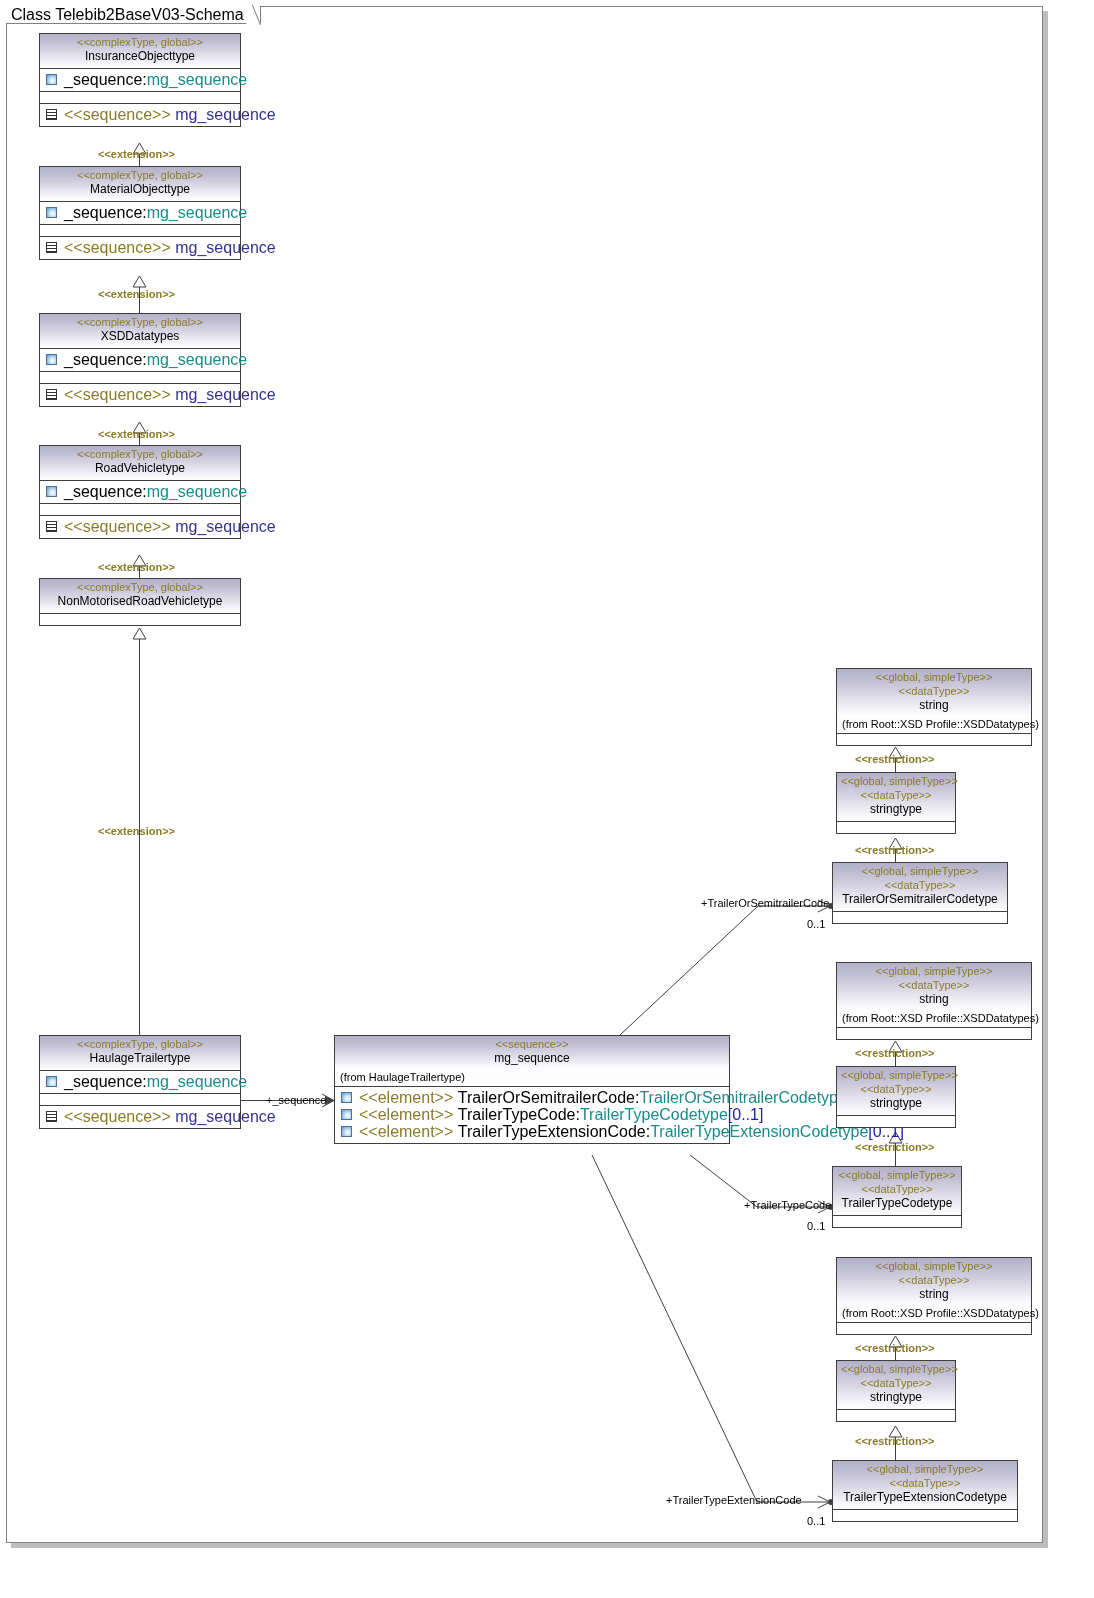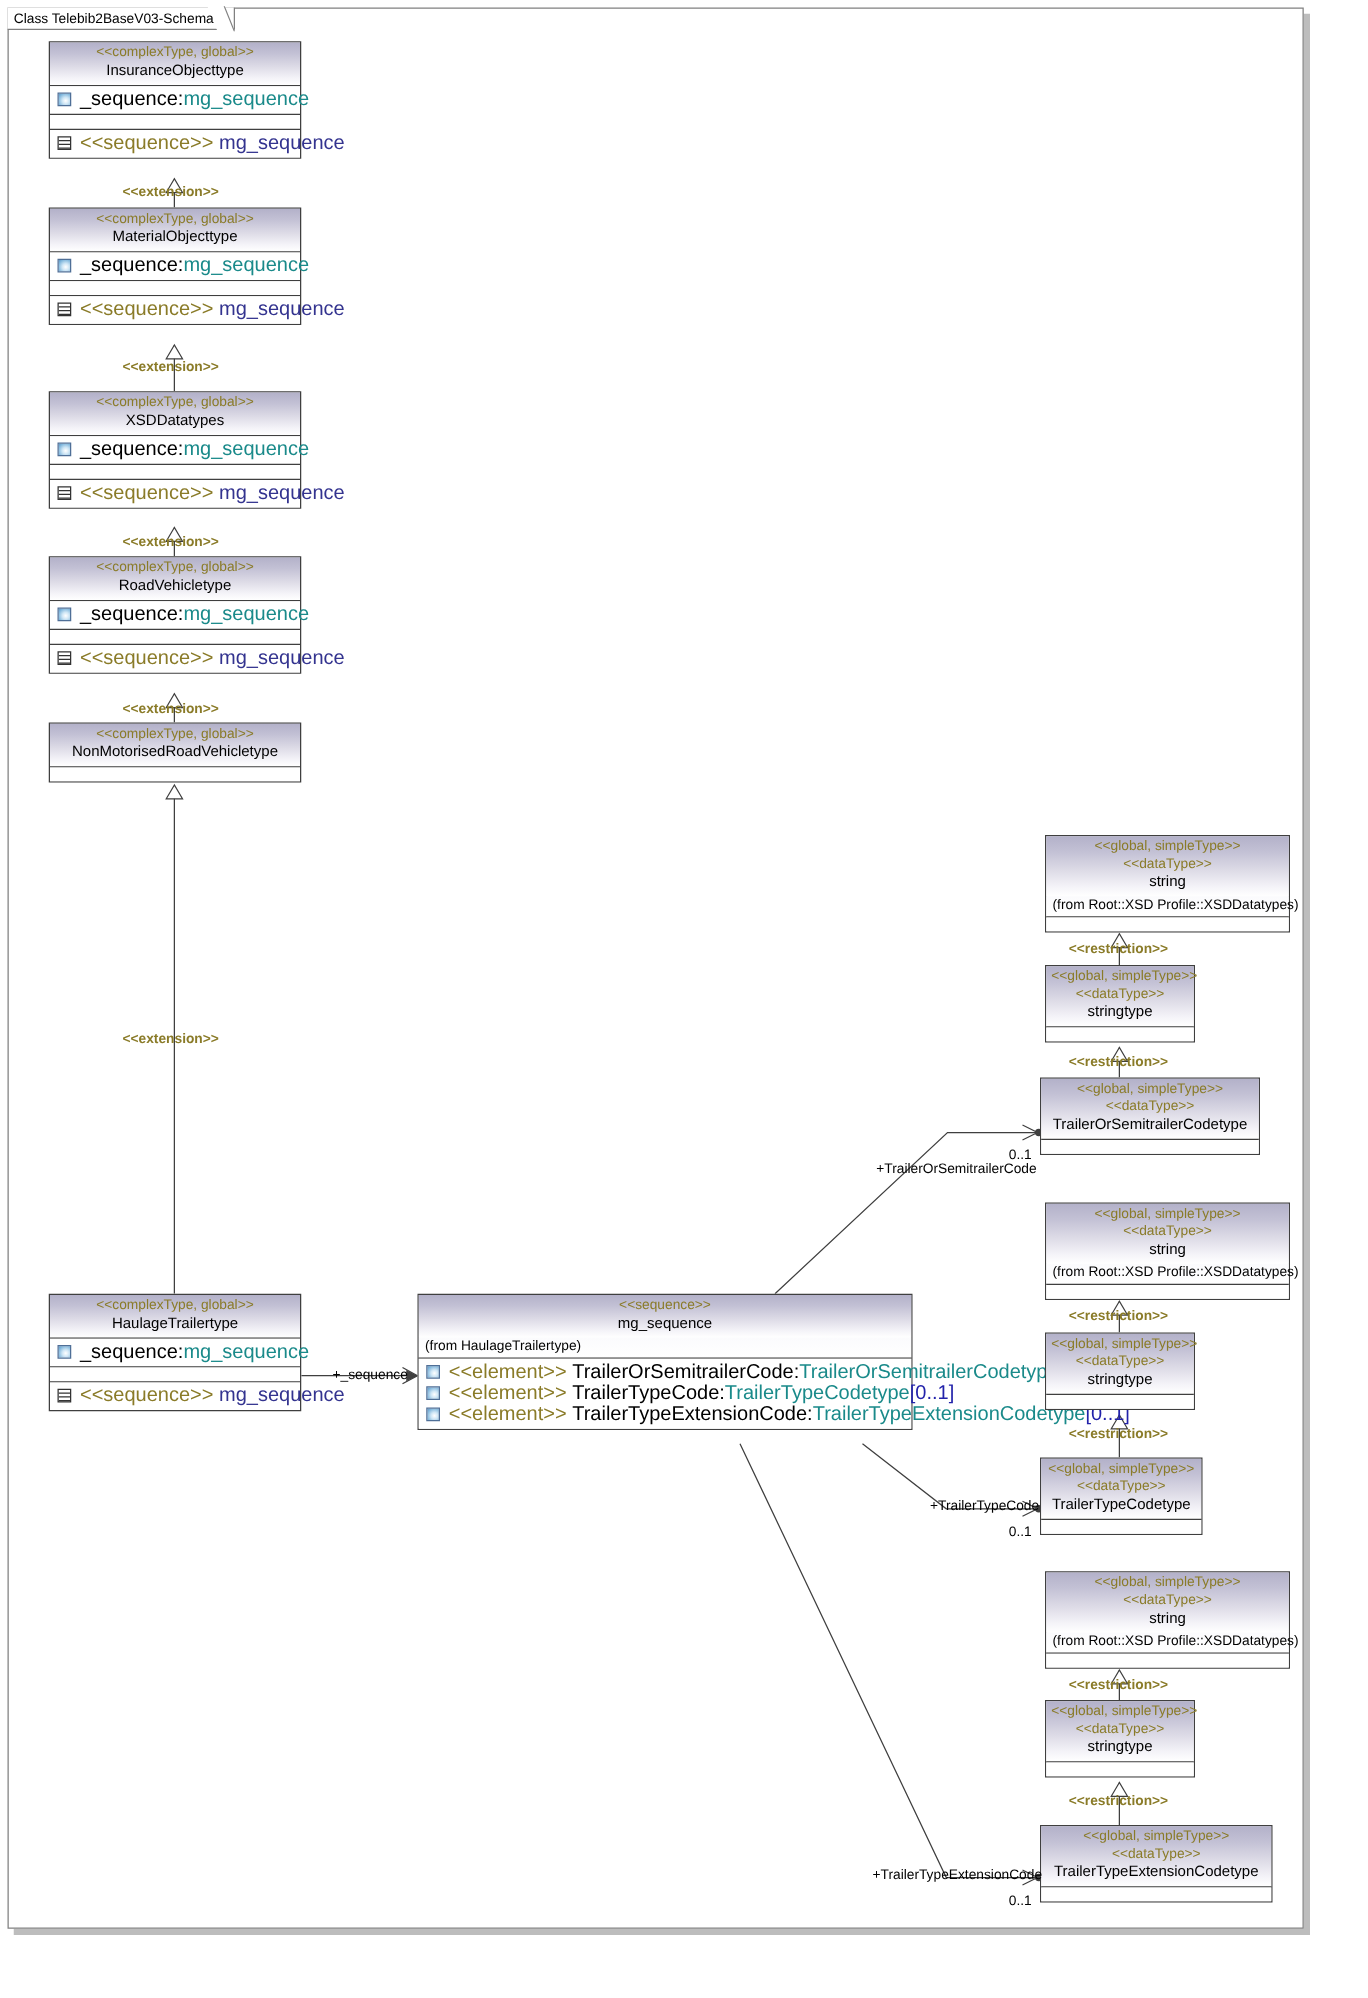--- a/index.html
+++ b/index.html
@@ -42,21 +42,21 @@
   #frame-title-tab {
     position: absolute;
     left: 6px;
     top: 6px;
     height: 18px;
     padding: 0 16px 0 5px;
     border: 1px solid #808080;
     border-left: none;
     border-top: none;
     background: #ffffff;
-    font-size: 11px;
+    font-size: 16px;
     line-height: 18px;
     color: #000000;
     white-space: nowrap;
     box-sizing: border-box;
     z-index: 6;
   }
   #frame-title-tab::after {
     content: "";
     position: absolute;
     right: -1px;
@@ -424,21 +424,21 @@
   <div class="conn-label" style="left:855px; top:844px;">&lt;&lt;restriction&gt;&gt;</div>
 
   <div class="uml-box" style="left:832px; top:862px; width:176px;">
     <div class="uml-head">
       <div class="stereo">&lt;&lt;global, simpleType&gt;&gt;</div>
       <div class="stereo">&lt;&lt;dataType&gt;&gt;</div>
       <div class="cls-name">TrailerOrSemitrailerCodetype</div>
     </div>
     <div class="compartment empty last"></div>
   </div>
-  <div class="assoc-label" style="left:701px; top:897px;margin-top:32px;">+TrailerOrSemitrailerCode</div>
+  <div class="assoc-label" style="left:701px; top:897px;">+TrailerOrSemitrailerCode</div>
   <div class="assoc-mult" style="left:807px; top:918px;">0..1</div>
 
   <div class="uml-box" style="left:836px; top:962px; width:196px;">
     <div class="uml-head nolinebelow">
       <div class="stereo">&lt;&lt;global, simpleType&gt;&gt;</div>
       <div class="stereo">&lt;&lt;dataType&gt;&gt;</div>
       <div class="cls-name">string</div>
     </div>
     <div class="from-line centered">(from Root::XSD Profile::XSDDatatypes)</div>
     <div class="compartment empty last"></div>
@@ -488,16 +488,16 @@
   <div class="conn-label" style="left:855px; top:1435px;">&lt;&lt;restriction&gt;&gt;</div>
 
   <div class="uml-box" style="left:832px; top:1460px; width:186px;">
     <div class="uml-head">
       <div class="stereo">&lt;&lt;global, simpleType&gt;&gt;</div>
       <div class="stereo">&lt;&lt;dataType&gt;&gt;</div>
       <div class="cls-name">TrailerTypeExtensionCodetype</div>
     </div>
     <div class="compartment empty last"></div>
   </div>
-  <div class="assoc-label" style="left:698px; top:1494px;">+TrailerTypeExtensionCode</div>
+  <div class="assoc-label" style="left:666px; top:1494px;">+TrailerTypeExtensionCode</div>
   <div class="assoc-mult" style="left:807px; top:1515px;">0..1</div>
 
 </div>
 
 </body></html>

